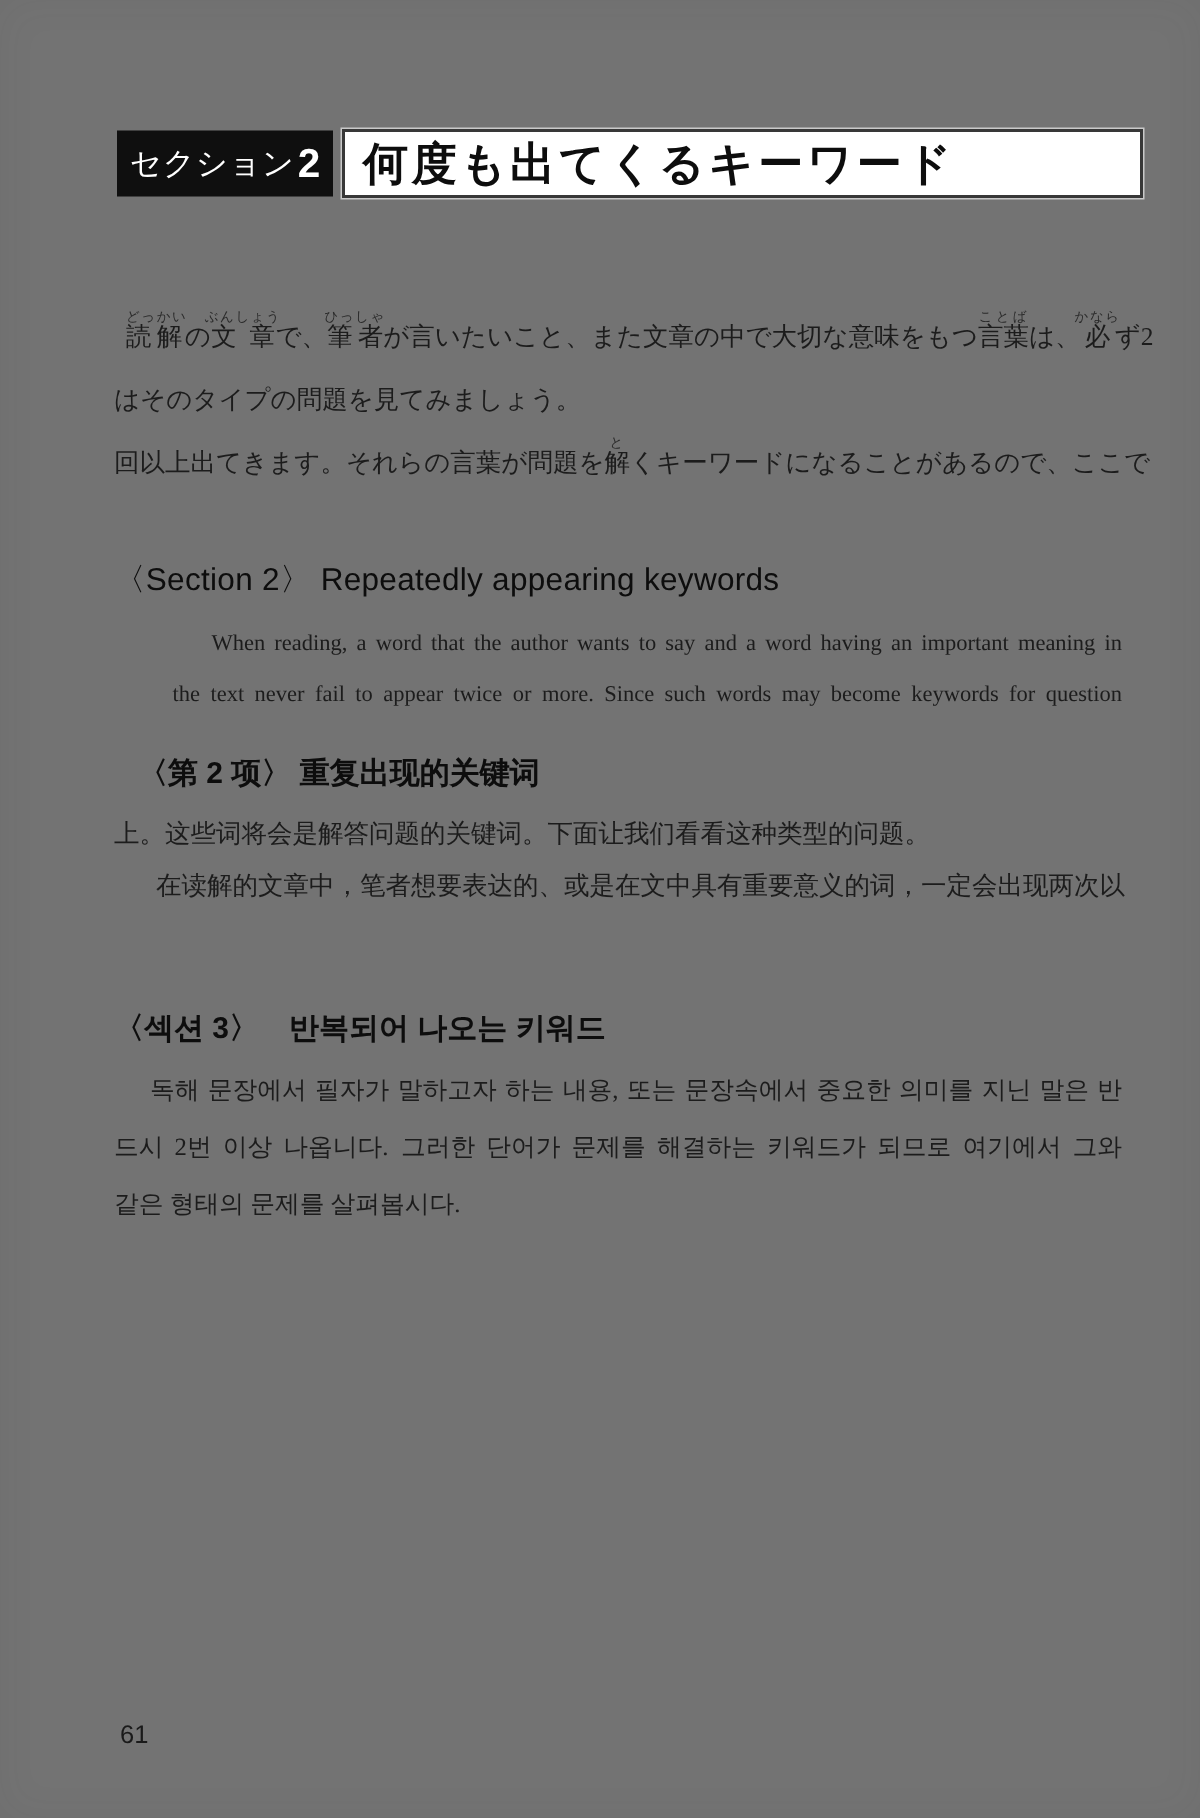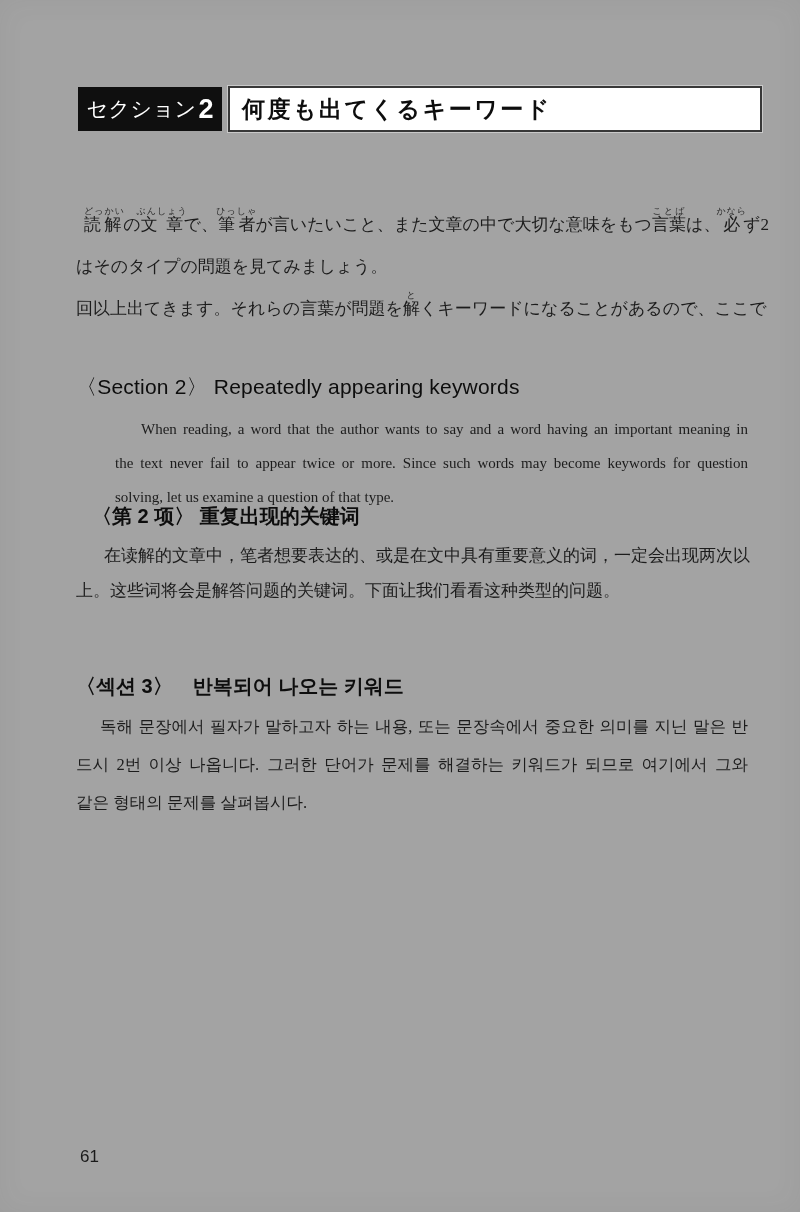--- a/index.html
+++ b/index.html
@@ -5,21 +5,21 @@
   html, body {
     margin: 0; padding: 0;
     width: 800px; height: 1212px;
     background: #ffffff;
     font-family: "Liberation Serif", "DejaVu Serif", serif;
     color: #1c1c1c;
   }
   .page {
     position: absolute; inset: 0;
     width: 800px; height: 1212px;
-    background: #a3a3a3;
+    background: #737373;
     box-shadow: inset 0 0 28px rgba(60,60,60,0.06);
     overflow: hidden;
   }
 
   
   .header {
     position: absolute; top: 86px; left: 78px;
     width: 684px; height: 46px;
     display: flex; align-items: stretch;
   }
@@ -34,21 +34,21 @@
   .title-box {
     flex: 1; margin-left: 6px;
     border: 2px solid #383838;
     box-shadow: 0 0 0 1px #c9c9c9;
     background: #fff;
     display: flex; align-items: center;
     padding-left: 12px;
     font-family: "Liberation Sans", "DejaVu Sans", sans-serif;
   }
   .title-text {
-    font-size: 23px; font-weight: bold; color: #0d0d0d;
+    font-size: 30px; font-weight: bold; color: #0d0d0d;
     letter-spacing: 2.5px;
   }
 
   
   .sec { position: absolute; left: 76px; width: 672px; }
   .line { overflow: visible; }
   .fill {
     text-align: justify;
     text-align-last: justify;
     white-space: nowrap;
@@ -112,29 +112,28 @@
       <div class="line fill indent"><ruby>読解<rt>どっかい</rt></ruby>の<ruby>文章<rt>ぶんしょう</rt></ruby>で、<ruby>筆者<rt>ひっしゃ</rt></ruby>が言いたいこと、また文章の中で大切な意味をもつ<ruby>言葉<rt>ことば</rt></ruby>は、<ruby>必<rt>かなら</rt></ruby>ず2</div>
       <div class="line">はそのタイプの問題を見てみましょう。</div>
       <div class="line fill">回以上出てきます。それらの言葉が問題を<ruby>解<rt>と</rt></ruby>くキーワードになることがあるので、ここで</div>
     </div>
 
   <div class="sec en">
     <div class="heading">〈Section 2〉 Repeatedly appearing keywords</div>
     <div class="lines">
         <div class="line fill indent">When reading, a word that the author wants to say and a word having an important meaning in</div>
         <div class="line fill">the text never fail to appear twice or more. Since such words may become keywords for question</div>
-        <div class="line">solving, let us examine a question of that type.</div>
       </div>
   </div>
 
   <div class="sec zh">
     <div class="heading">〈第 2 项〉 重复出现的关键词</div>
     <div class="lines">
+        <div class="line">上。这些词将会是解答问题的关键词。下面让我们看看这种类型的问题。</div>
         <div class="line fill indent">在读解的文章中，笔者想要表达的、或是在文中具有重要意义的词，一定会出现两次以</div>
-        <div class="line">上。这些词将会是解答问题的关键词。下面让我们看看这种类型的问题。</div>
       </div>
   </div>
 
   <div class="sec kr">
     <div class="heading">〈섹션 3〉　반복되어 나오는 키워드</div>
     <div class="lines">
         <div class="line fill indent">독해 문장에서 필자가 말하고자 하는 내용, 또는 문장속에서 중요한 의미를 지닌 말은 반</div>
         <div class="line fill">드시 2번 이상 나옵니다. 그러한 단어가 문제를 해결하는 키워드가 되므로 여기에서 그와</div>
         <div class="line">같은 형태의 문제를 살펴봅시다.</div>
       </div>

